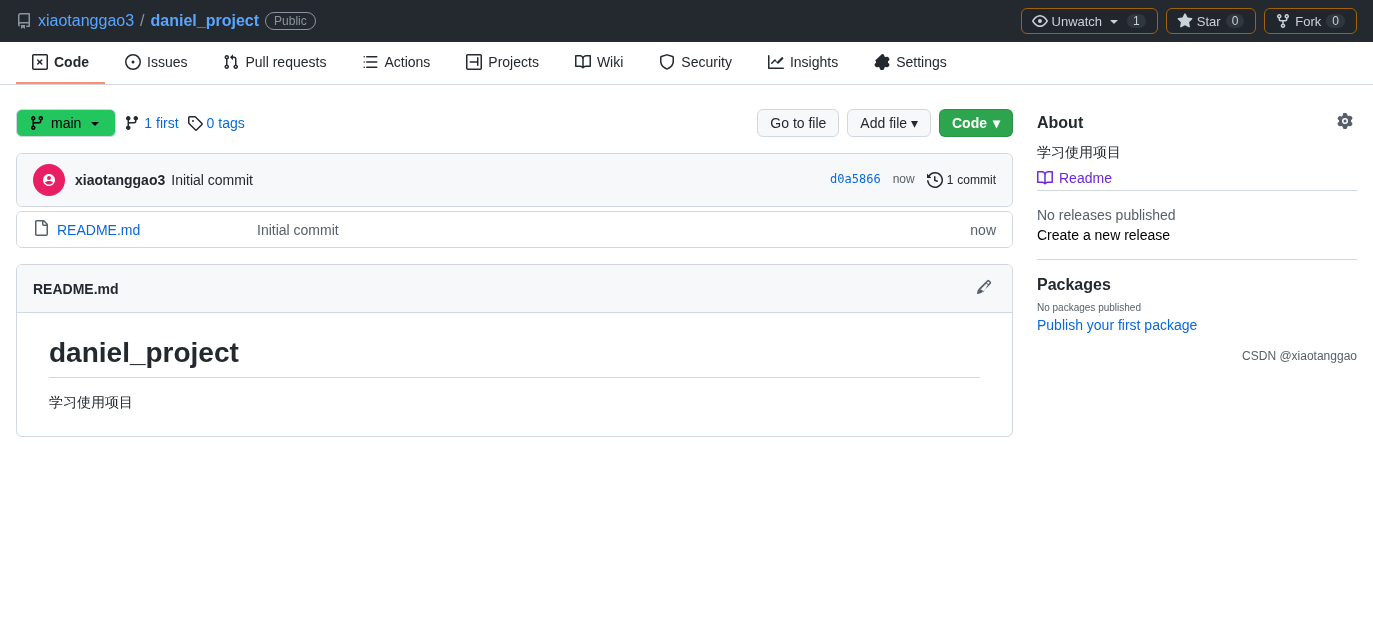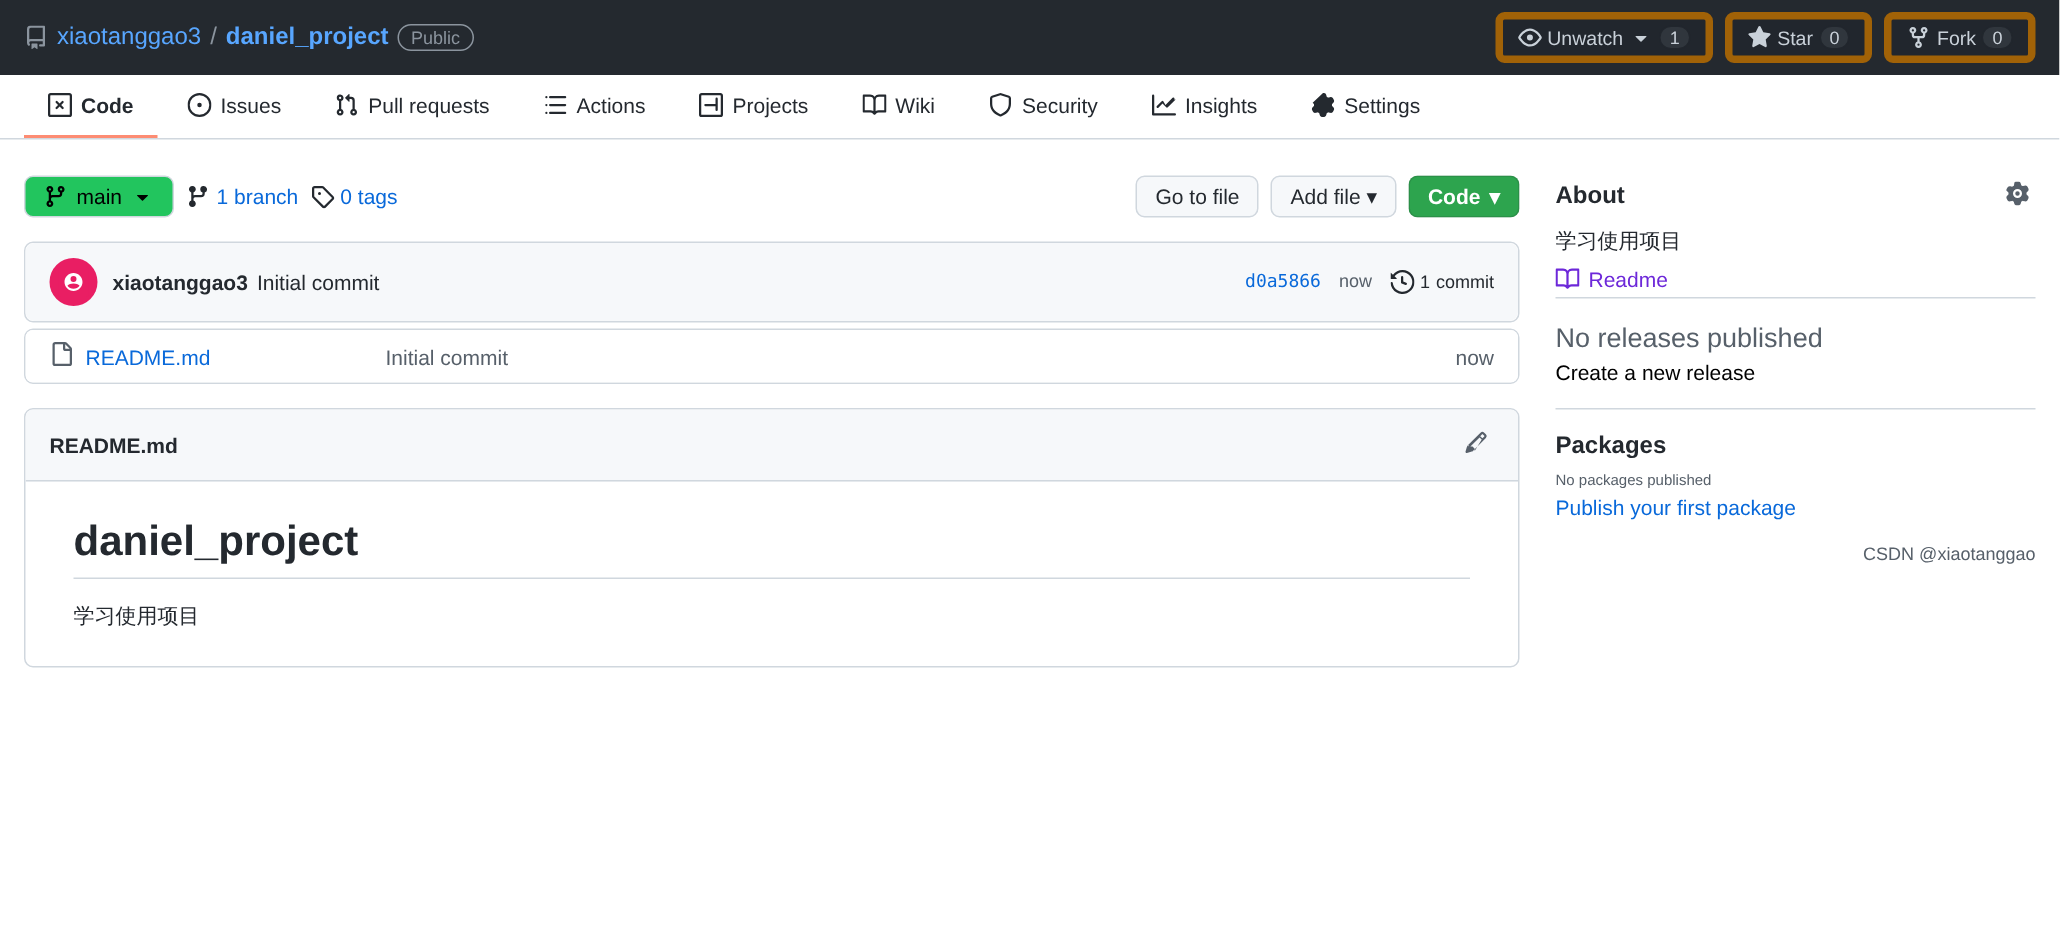--- a/index.html
+++ b/index.html
@@ -6,21 +6,21 @@
     body { font-family: -apple-system, BlinkMacSystemFont, "Segoe UI", Helvetica, Arial, sans-serif; font-size: 14px; color: #24292f; background: #fff; }
     
     
     .top-bar { background: #24292f; padding: 8px 16px; display: flex; align-items: center; gap: 16px; }
     .repo-title { color: #fff; display: flex; align-items: center; gap: 6px; font-size: 16px; }
     .repo-title .owner { color: #58a6ff; font-weight: 400; }
     .repo-title .slash { color: #8b949e; }
     .repo-title .name { color: #58a6ff; font-weight: 600; }
     .public-badge { border: 1px solid #8b949e; color: #8b949e; border-radius: 20px; padding: 1px 8px; font-size: 12px; }
     .top-bar-actions { margin-left: auto; display: flex; align-items: center; gap: 8px; }
-    .action-btn { display: flex; align-items: center; gap: 4px; background: #21262d; border: 5px solid #a16207; color: #c9d1d9; padding: 4px 10px; border-radius: 6px; cursor: pointer; font-size: 13px; }
+    .action-btn { display: flex; align-items: center; gap: 4px; background: #21262d; border: 1px solid #a16207; color: #c9d1d9; padding: 4px 10px; border-radius: 6px; cursor: pointer; font-size: 13px; }
     .count-badge { background: #30363d; border: 1px solid #21262d; border-radius: 20px; padding: 0 6px; font-size: 12px; color: #c9d1d9; }
     
     
     .nav-tabs { border-bottom: 1px solid #d0d7de; padding: 0 16px; display: flex; gap: 4px; background: #fff; }
     .nav-tab { display: flex; align-items: center; gap: 6px; padding: 12px 16px; font-size: 14px; color: #24292f; cursor: pointer; border-bottom: 2px solid transparent; text-decoration: none; }
     .nav-tab.active { border-bottom: 2px solid #fd8c73; font-weight: 600; }
     .nav-tab svg { width: 16px; height: 16px; }
     
     
     .main-container { display: flex; padding: 24px 16px; gap: 24px; max-width: 1373px; }
@@ -68,21 +68,21 @@
     
     .about-section { border-bottom: 1px solid #d0d7de; margin-bottom: 16px; }
     .about-header { display: flex; align-items: center; justify-content: space-between; margin-bottom: 8px; }
     .about-title { font-size: 16px; font-weight: 600; }
     .gear-btn { background: none; border: none; cursor: pointer; color: #57606a; padding: 4px; border-radius: 4px; }
     .about-desc { color: #24292f; margin-bottom: 8px; }
     .about-link { display: flex; align-items: center; gap: 6px; color: #6d28d9; cursor: pointer; text-decoration: none; font-size: 14px; margin-bottom: 4px; }
     
     .releases-section { border-bottom: 1px solid #d0d7de; padding-bottom: 16px; margin-bottom: 16px; }
     .releases-title { font-size: 16px; font-weight: 600; margin-bottom: 8px; }
-    .no-releases { color: #57606a; font-size: 18px; margin-bottom: 4px; }
+    .no-releases { color: #57606a; font-size: 14px; margin-bottom: 4px; }
     .create-release-link { color: #000000; text-decoration: none; font-size: 14px; cursor: pointer; margin-top: 46px; }
     
     .packages-section { margin-bottom: 16px; }
     .packages-title { font-size: 16px; font-weight: 600; margin-bottom: 8px; }
     .no-packages { color: #57606a; font-size: 10px; margin-bottom: 4px; }
     .publish-link { color: #0969da; text-decoration: none; font-size: 14px; cursor: pointer; }
 
     .watermark { text-align: right; color: #57606a; font-size: 12px; margin-top: 16px; }
   </style>
 </head>
@@ -195,21 +195,21 @@
           </svg>
         <span>main</span>
         <svg width="16" height="16" viewBox="0 0 16 16" fill="currentColor">
             <path d="M4.427 7.427l3.396 3.396a.25.25 0 0 0 .354 0l3.396-3.396A.25.25 0 0 0 11.396 7H4.604a.25.25 0 0 0-.177.427Z"></path>
           </svg>
       </button>
       <div class="branch-info">
         <svg width="16" height="16" viewBox="0 0 16 16" fill="currentColor">
             <path d="M9.5 3.25a2.25 2.25 0 1 1 3 2.122V6A2.5 2.5 0 0 1 10 8.5H6a1 1 0 0 0-1 1v1.128a2.251 2.251 0 1 1-1.5 0V5.372a2.25 2.25 0 1 1 1.5 0v1.836A2.492 2.492 0 0 1 6 7h4a1 1 0 0 0 1-1v-.628A2.25 2.25 0 0 1 9.5 3.25Z"></path>
           </svg>
-        <a><span>1</span> <span>branch</span></a>
+        <a><span>1</span> <span>first</span></a>
       </div>
       <div class="branch-info">
         <svg width="16" height="16" viewBox="0 0 16 16" fill="currentColor">
             <path d="M1 7.775V2.75C1 1.784 1.784 1 2.75 1h5.025c.464 0 .91.184 1.238.513l6.25 6.25a1.75 1.75 0 0 1 0 2.474l-5.026 5.026a1.75 1.75 0 0 1-2.474 0l-6.25-6.25A1.752 1.752 0 0 1 1 7.775Zm1.5 0c0 .064.025.125.073.173l6.25 6.25a.25.25 0 0 0 .354 0l5.025-5.025a.25.25 0 0 0 0-.354l-6.25-6.25a.25.25 0 0 0-.177-.073H2.75a.25.25 0 0 0-.25.25ZM6 5a1 1 0 1 1 0 2 1 1 0 0 1 0-2Z"></path>
           </svg>
         <a><span>0</span> <span>tags</span></a>
       </div>
       <div class="spacer"></div>
       <button class="file-action-btn">Go to file</button>
       <button class="file-action-btn">

